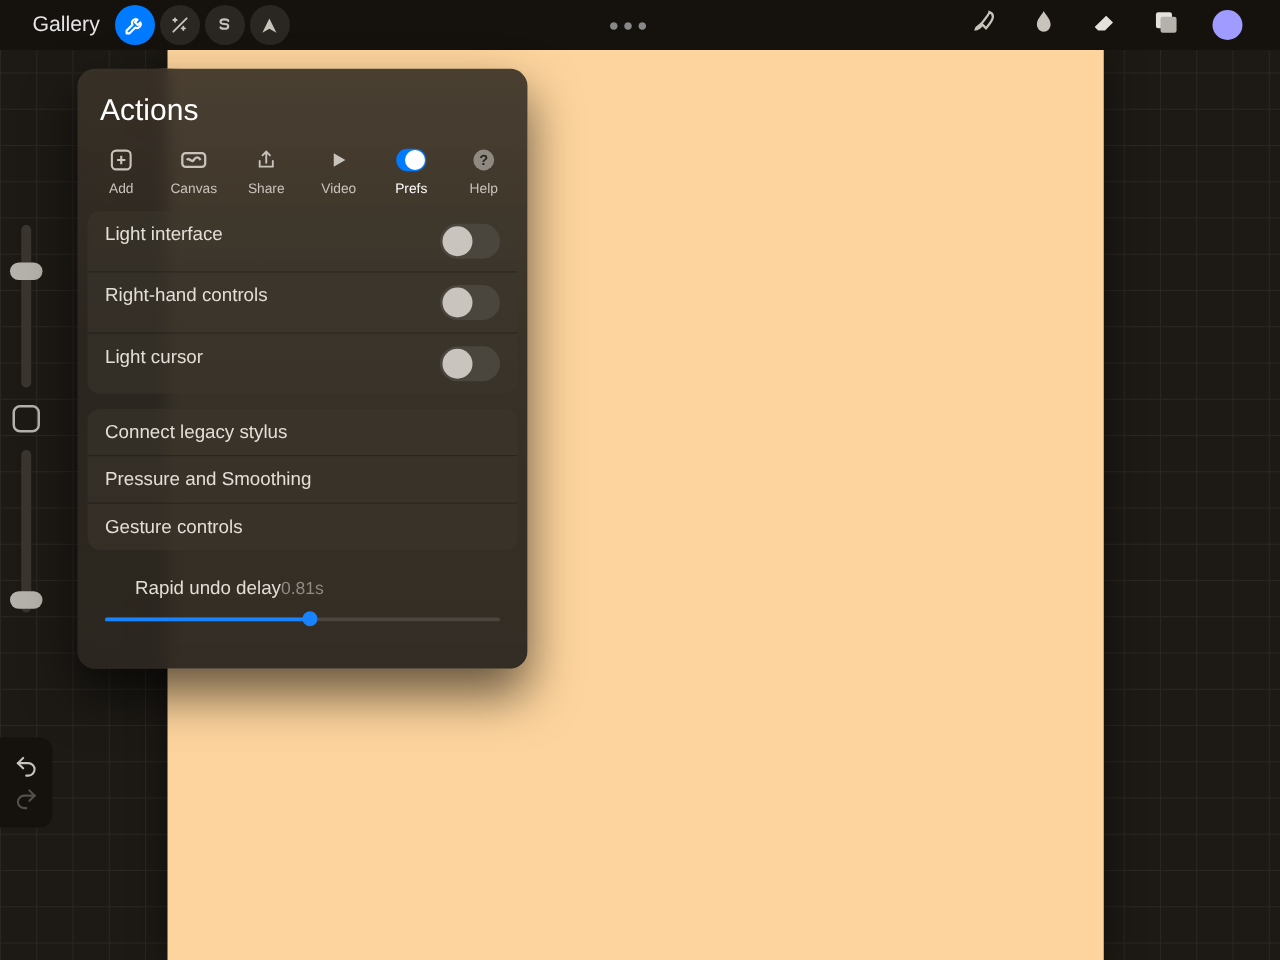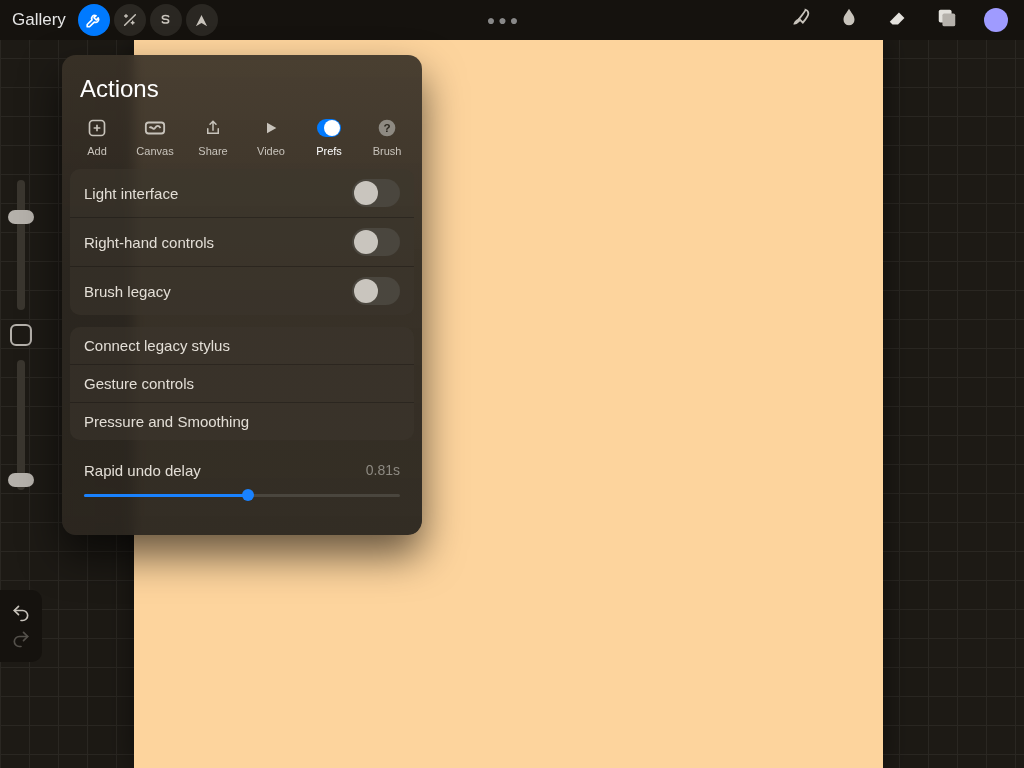--- a/index.html
+++ b/index.html
@@ -11,21 +11,21 @@
       linear-gradient(90deg, #2a2722 1px, transparent 1px);
     background-size: 29px 29px;
     position: relative;
   }
 
   
   .topbar {
     position: absolute; left:0; top:0; width:100%; height:40px;
     background: #15120e;
     display:flex; align-items:center;
-    padding: 0 8px;
+    padding: 0 22px;
     gap: 4px;
   }
   .gallery-label { color:#e5e5e5; font-size:17px; padding:0 8px 0 4px; cursor:pointer; }
   .top-icon { width:32px; height:32px; border-radius:16px; display:flex; align-items:center; justify-content:center; cursor:pointer; }
   .top-icon svg { display:block; }
   .top-icon.dark { background:#2a2722; }
   .top-icon.active { background:#007aff; }
   .top-center { flex:1; display:flex; justify-content:center; }
   .dots { color:#888; letter-spacing:3px; font-size:14px; cursor:pointer; }
   .right-tools { display:flex; align-items:center; gap:26px; padding-right:8px;}
@@ -53,27 +53,27 @@
     padding-bottom:14px;
   }
   .popover h1 { font-size:24px; font-weight:400; color:#fff; padding:20px 18px 6px; }
   .tabrow { display:flex; justify-content:space-around; padding:8px 6px 10px; }
   .tab { display:flex; flex-direction:column; align-items:center; gap:6px; font-size:11px; color:#c8c3bb; cursor:pointer; width:54px;}
   .tab.active { color:#fff; font-weight:400;}
   .tab-icon { width:24px; height:22px; display:flex; align-items:center; justify-content:center; }
   .prefs-toggle { width:30px; height:18px; border-radius:10px; background:#007aff; position:relative;}
   .prefs-toggle::after{content:""; position:absolute; right:1px; top:1px; width:16px; height:16px; border-radius:8px; background:#fff;}
   .group { margin:2px 8px 12px; background:rgba(60,54,45,.55); border-radius:10px; overflow:hidden;}
-  .row { display:flex; align-items:center; justify-content:space-between; padding:10px 14px; font-size:15px; color:#e3ded6; cursor:pointer;}
+  .row { display:flex; justify-content:space-between; padding:10px 14px; font-size:15px; color:#e3ded6; cursor:pointer;}
   .row + .row { border-top:1px solid rgba(0,0,0,.25);}
   .switch { width:48px; height:28px; background:#4a463e; border-radius:14px; position:relative; cursor:pointer;}
   .switch .knob{ position:absolute; left:2px; top:2px; width:24px; height:24px; background:#c9c5be; border-radius:12px;}
   .slider-row { padding:10px 14px 4px;}
   .slider-row + .slider-row { margin-top:6px; }
-  .slider-head { display:flex; justify-content:space-between; font-size:15px; color:#e3ded6;}
+  .slider-head { display:flex; font-size:15px; color:#e3ded6;margin-left:24px;}
   .slider-head .val{ color:#8e8a82; font-size:14px;}
   .slider-track{ position:relative; height:20px; margin-top:6px;}
   .slider-line{ position:absolute; left:0; right:0; top:9px; height:3px; background:#4a463e; border-radius:2px;}
   .slider-fill{ position:absolute; left:0; top:9px; height:3px; background:#1982ff; border-radius:2px;}
   .slider-knob{ position:absolute; top:4px; width:12px; height:12px; border-radius:6px; background:#1982ff;}
 </style>
 </head>
 <body>
 
 <div class="canvas"></div>
@@ -203,53 +203,53 @@
         </div>
       <span>Prefs</span>
     </div>
     <div class="tab">
       <div class="tab-icon">
           <svg width="20" height="20" viewBox="0 0 24 24" fill="#8e8a82">
             <circle cx="12" cy="12" r="10"></circle>
             <text x="12" y="17" text-anchor="middle" font-size="14" font-weight="700" fill="#2b271f">?</text>
           </svg>
         </div>
-      <span>Brush</span>
+      <span>Help</span>
     </div>
   </div>
 
   <div class="group" id="toggle-group">
       <div class="row">
         <span>Light interface</span>
         <div class="switch">
           <div class="knob"></div>
         </div>
       </div>
       <div class="row">
         <span>Right-hand controls</span>
         <div class="switch">
           <div class="knob"></div>
         </div>
       </div>
       <div class="row">
-        <span>Brush legacy</span>
+        <span>Light cursor</span>
         <div class="switch">
           <div class="knob"></div>
         </div>
       </div>
     </div>
   <div class="group" id="link-group">
       <div class="row">
         <span>Connect legacy stylus</span>
       </div>
       <div class="row">
+        <span>Pressure and Smoothing</span>
+      </div>
+      <div class="row">
         <span>Gesture controls</span>
-      </div>
-      <div class="row">
-        <span>Pressure and Smoothing</span>
       </div>
     </div>
   <div class="group" id="slider-group" style="background:transparent;">
       <div class="slider-row">
         <div class="slider-head">
           <span>Rapid undo delay</span>
           <span class="val">0.81s</span>
         </div>
         <div class="slider-track">
           <div class="slider-line"></div>

